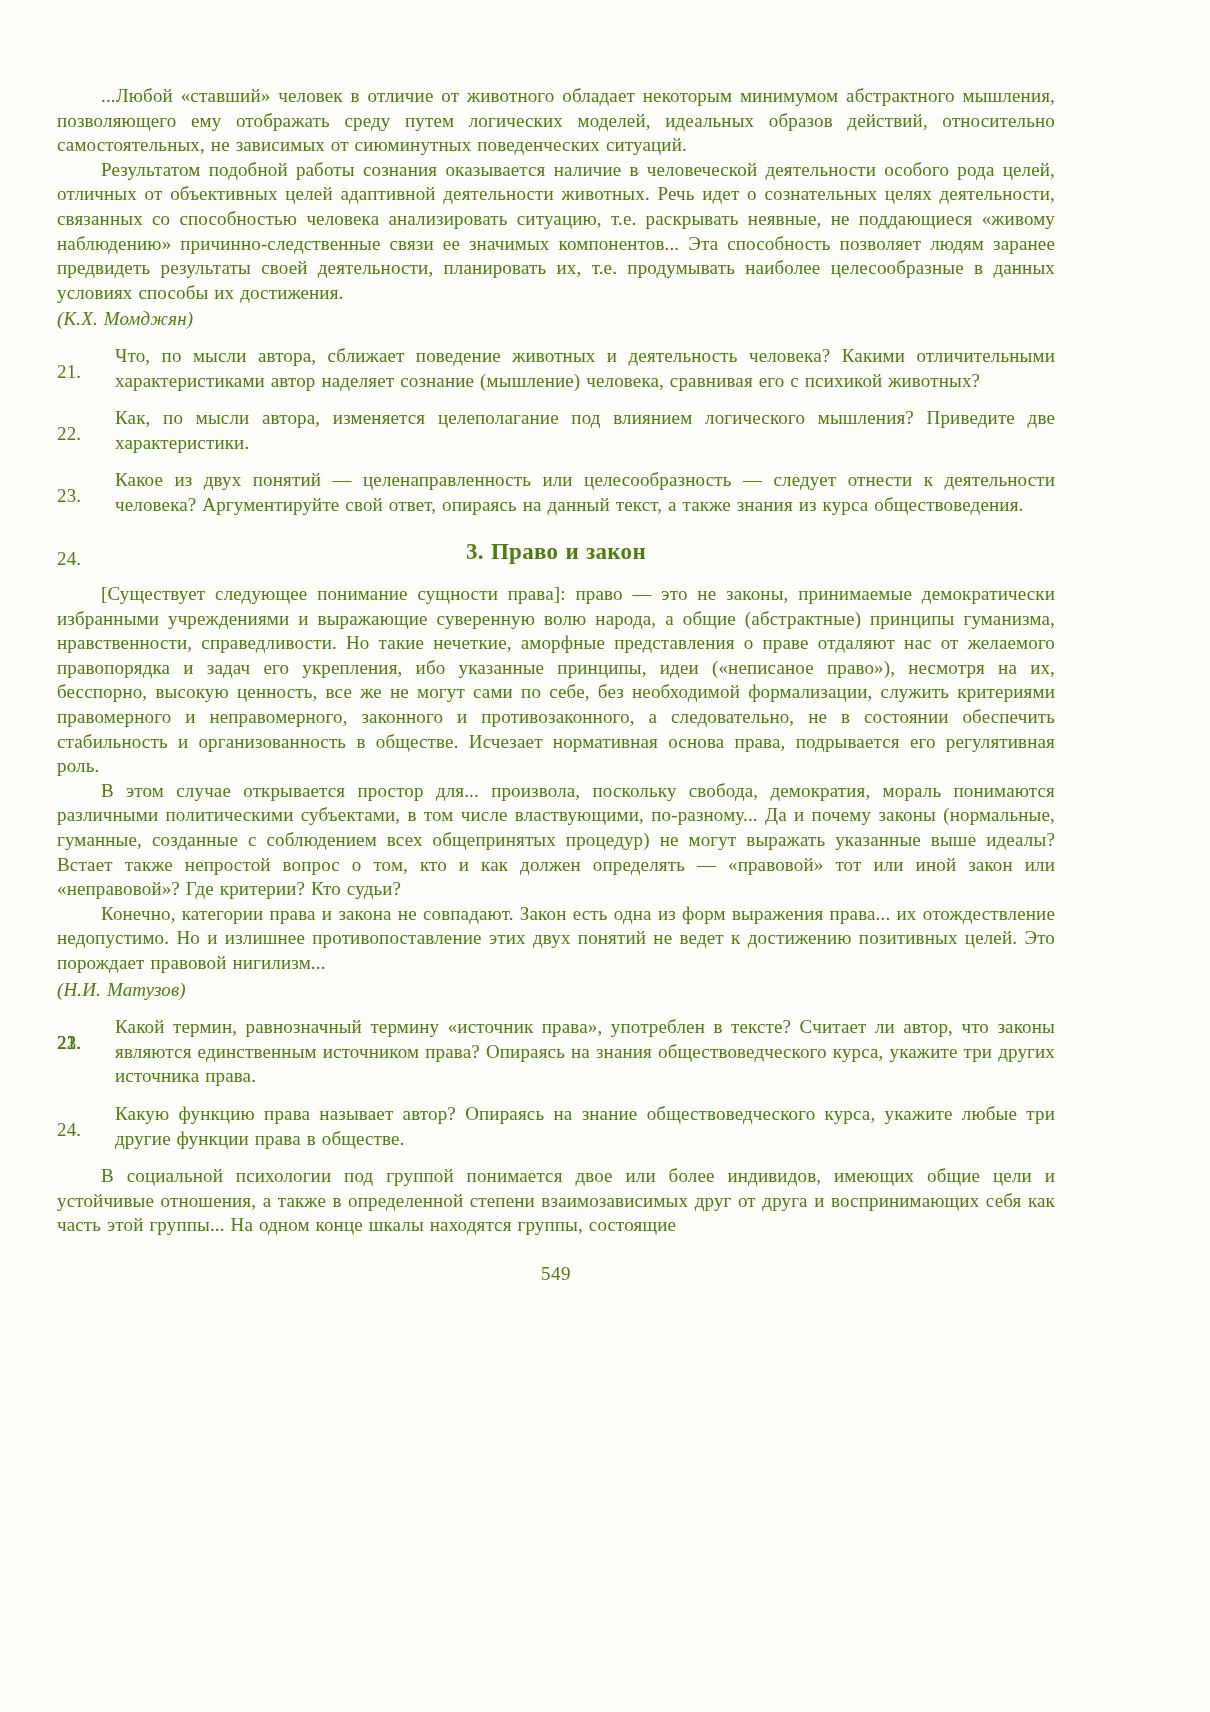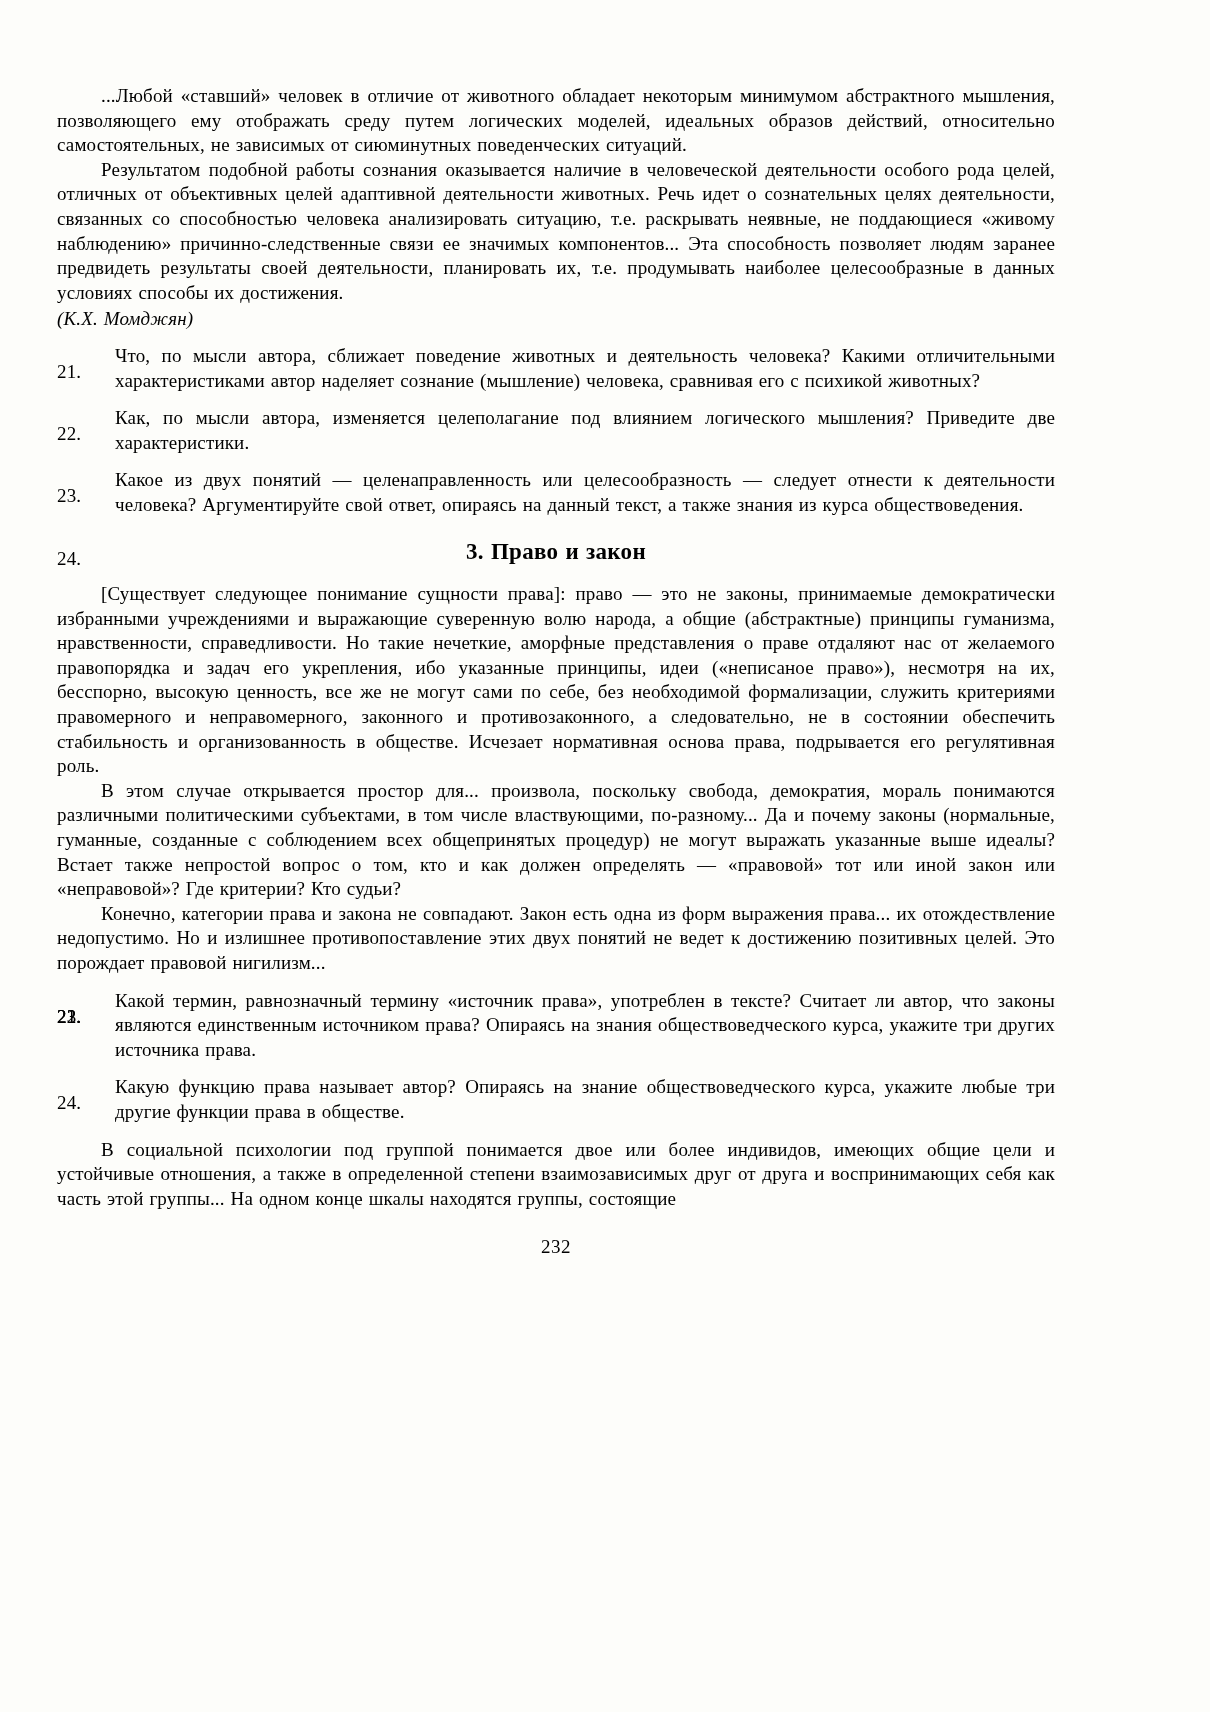--- a/index.html
+++ b/index.html
@@ -3,21 +3,21 @@
 <meta charset="utf-8">
 <style>
   * { margin: 0; padding: 0; box-sizing: border-box; }
   html, body { background: #f4f3ef; }
   .page {
     position: relative;
     width: 1210px;
     height: 1712px;
     background: #fdfdfa;
     font-family: "Liberation Serif", "DejaVu Serif", serif;
-    color: #000000;
+    color: #4d7c0f;
     overflow: hidden;
   }
   .content {
     position: absolute;
     left: 57px;
     top: 84px;
     width: 998px;
     font-size: 19px;
     line-height: 24.6px;
     text-align: justify;
@@ -75,35 +75,36 @@
       </div>
       <div class="question">
         <span class="qnum">24.</span>
       </div>
     </div>
 
     <h3 class="section-title">3. Право и закон</h3>
     <p class="body-para">[Существует следующее понимание сущности права]: право — это не законы, принимаемые демократически избранными учреждениями и выражающие суверенную волю народа, а общие (абстрактные) принципы гуманизма, нравственности, справедливости. Но такие нечеткие, аморфные представления о праве отдаляют нас от желаемого правопорядка и задач его укрепления, ибо указанные принципы, идеи («неписаное право»), несмотря на их, бесспорно, высокую ценность, все же не могут сами по себе, без необходимой формализации, служить критериями правомерного и неправомерного, законного и противозаконного, а следовательно, не в состоянии обеспечить стабильность и организованность в обществе. Исчезает нормативная основа права, подрывается его регулятивная роль.</p>
     <p class="body-para">В этом случае открывается простор для... произвола, поскольку свобода, демократия, мораль понимаются различными политическими субъектами, в том числе властвующими, по-разному... Да и почему законы (нормальные, гуманные, созданные с соблюдением всех общепринятых процедур) не могут выражать указанные выше идеалы? Встает также непростой вопрос о том, кто и как должен определять — «правовой» тот или иной закон или «неправовой»? Где критерии? Кто судьи?</p>
     <p class="body-para">Конечно, категории права и закона не совпадают. Закон есть одна из форм выражения права... их отождествление недопустимо. Но и излишнее противопоставление этих двух понятий не ведет к достижению позитивных целей. Это порождает правовой нигилизм...</p>
+    <p class="attribution">(Н.И. Матузов)</p>
 
     <div class="questions">
       <div class="question">
         <span class="qnum">21.</span>
       </div>
       <div class="question">
         <span class="qnum">22.</span>
       </div>
       <div class="question">
         <span class="qnum">23.</span>
         <span>Какой термин, равнозначный термину «источник права», употреблен в тексте? Считает ли автор, что законы являются единственным источником права? Опираясь на знания обществоведческого курса, укажите три других источника права.</span>
       </div>
       <div class="question">
         <span class="qnum">24.</span>
         <span>Какую функцию права называет автор? Опираясь на знание обществоведческого курса, укажите любые три другие функции права в обществе.</span>
       </div>
     </div>
 
     <p class="body-para">В социальной психологии под группой понимается двое или более индивидов, имеющих общие цели и устойчивые отношения, а также в определенной степени взаимозависимых друг от друга и воспринимающих себя как часть этой группы... На одном конце шкалы находятся группы, состоящие</p>
 
-    <div class="page-num">232</div>
+    <div class="page-num">549</div>
   </div>
 </div>
 
 </body></html>

